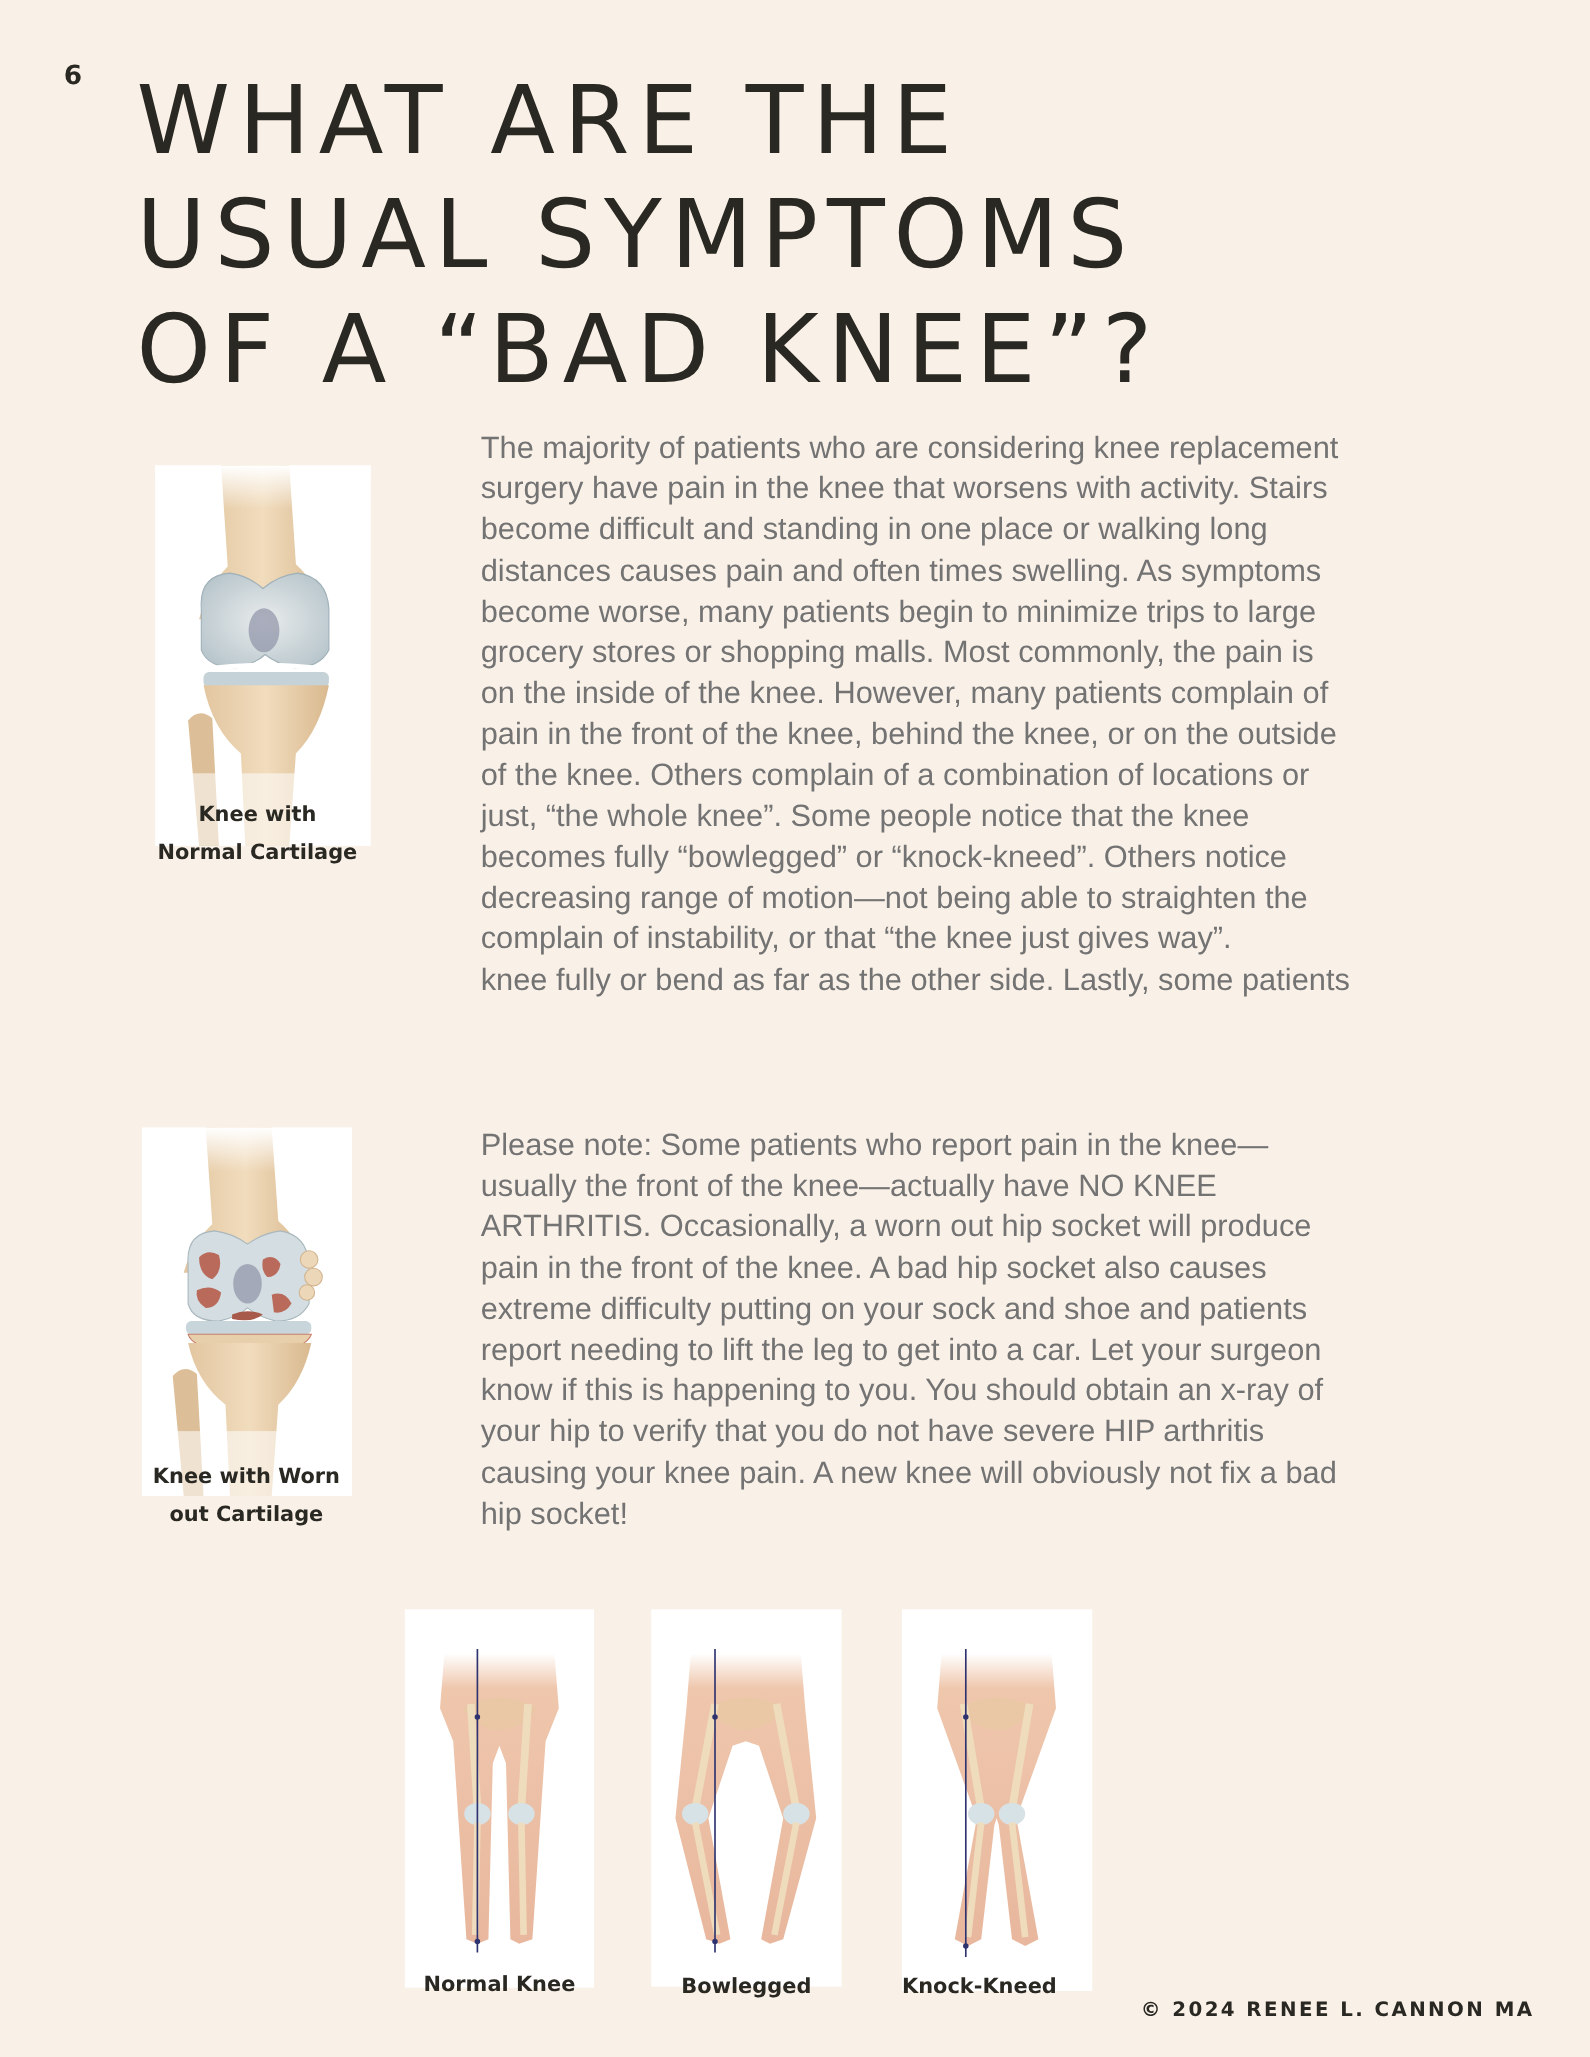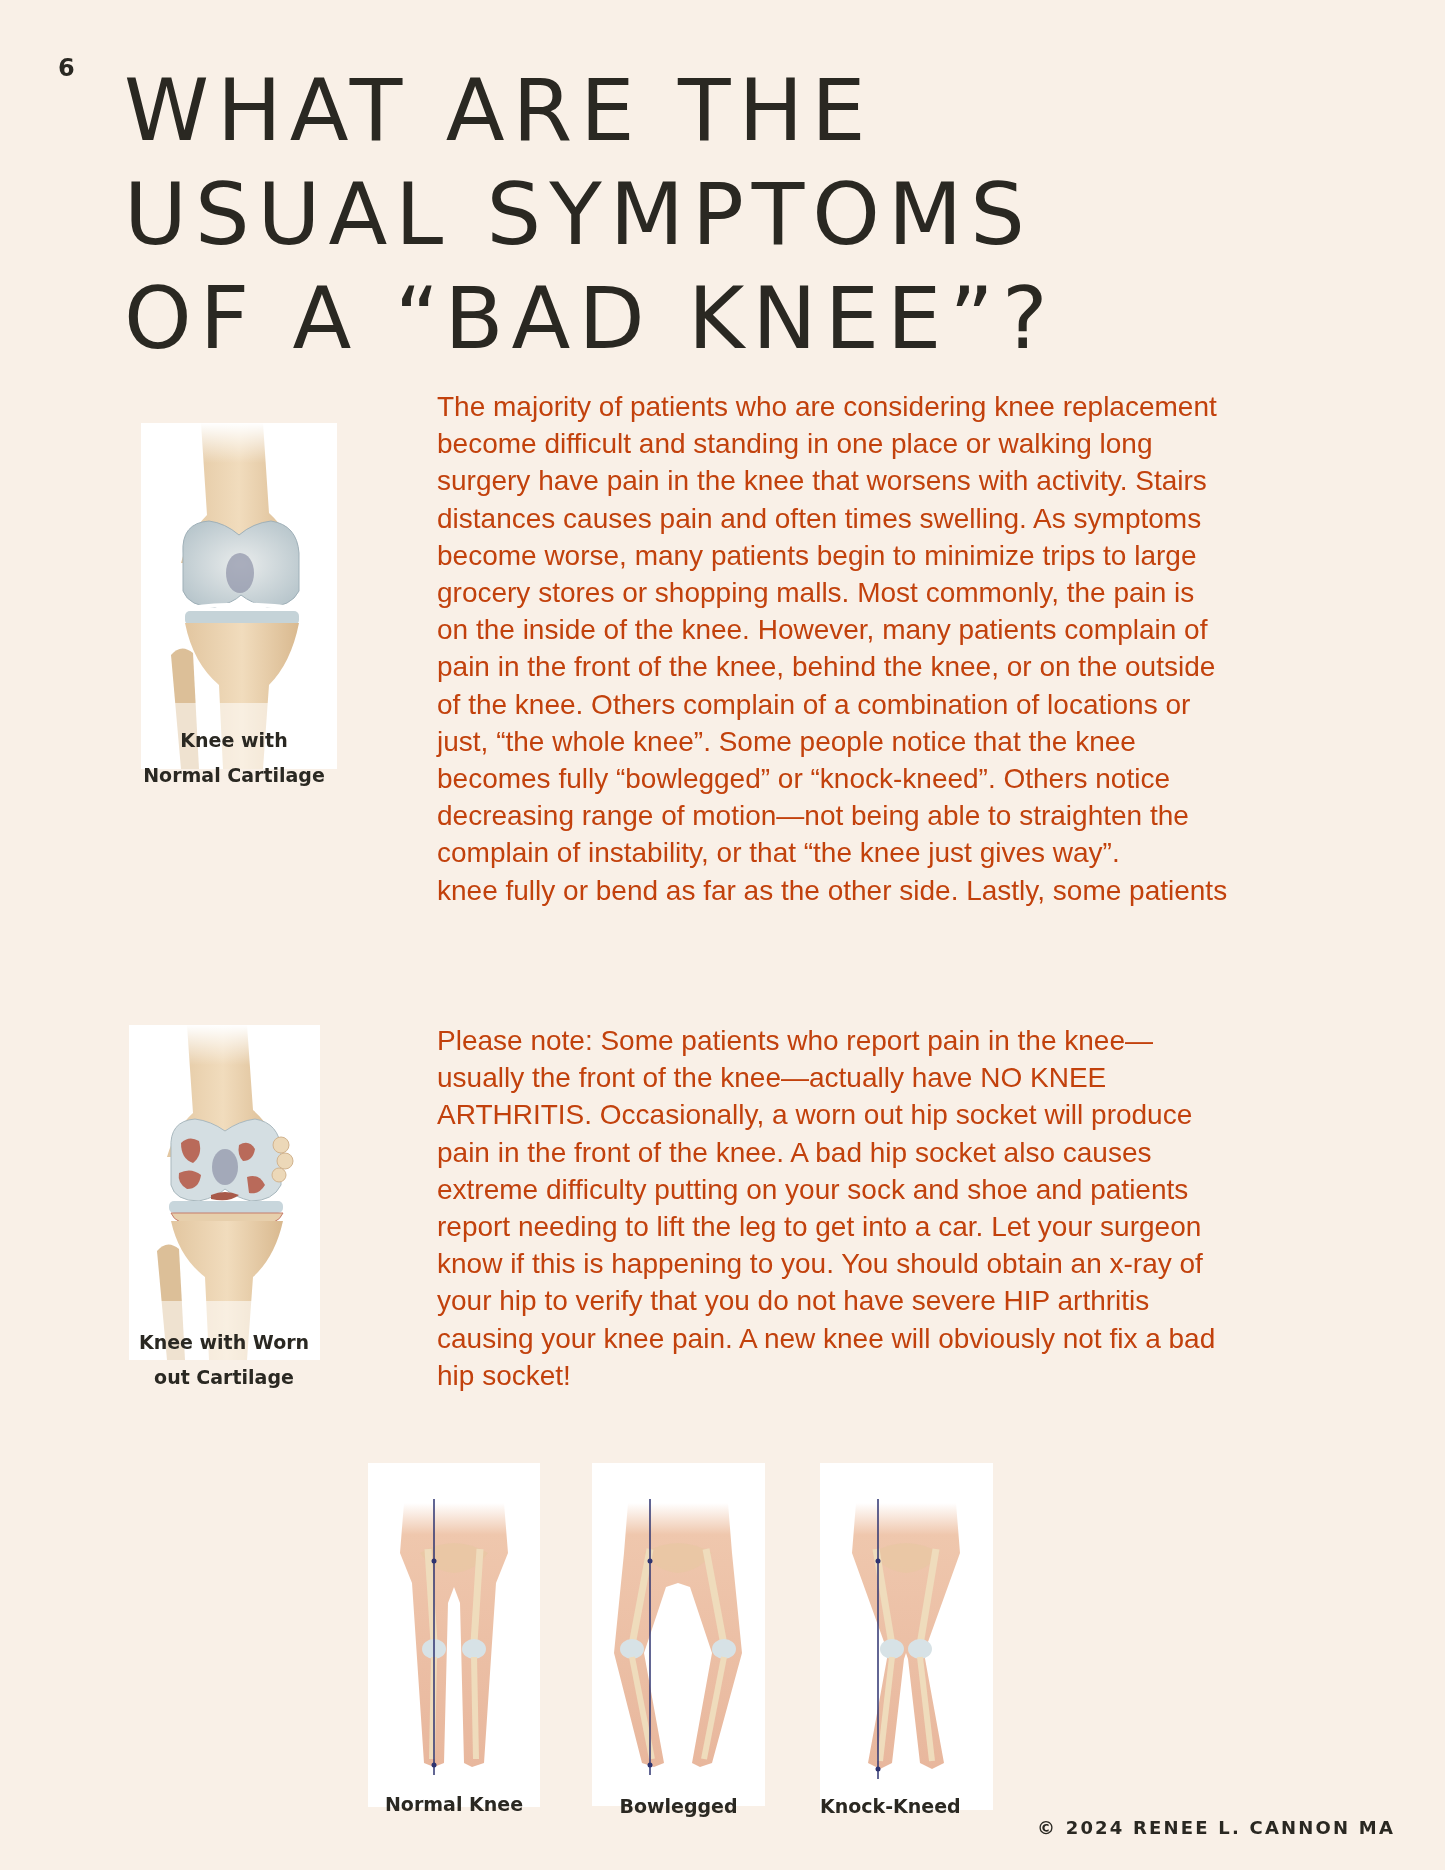--- a/index.html
+++ b/index.html
@@ -23,21 +23,21 @@
     letter-spacing: 8px;
     color: #2a2822;
   }
   .title span { display: block; white-space: nowrap; }
   .body-text {
     position: absolute; left: 437px;
     width: 900px;
     margin: 0;
     font-family: "Liberation Sans", sans-serif;
     font-size: 28px; line-height: 37.2px;
-    color: #c2410c;
+    color: #737373;
   }
   .body-text span { display: block; white-space: nowrap; }
   #para1 { top: 388px; }
   #para2 { top: 1022px; }
 
   .img-panel {
     position: absolute; background: #ffffff;
   }
   .img-panel svg { display: block; width: 100%; height: 100%; }
   .caption {
@@ -106,22 +106,22 @@
     <rect x="0" y="280" width="196" height="66" fill="#ffffff" opacity="0.55"></rect>
   </svg>
 </div>
 <div class="caption" style="left:121px; top:723px; width:226px;">
   <span>Knee with</span>
   <span>Normal Cartilage</span>
 </div>
 
 <p class="body-text" id="para1">
   <span>The majority of patients who are considering knee replacement</span>
+  <span>surgery have pain in the knee that worsens with activity.  Stairs</span>
   <span>become difficult and standing in one place or walking long</span>
-  <span>surgery have pain in the knee that worsens with activity.  Stairs</span>
   <span>distances causes pain and often times swelling.  As symptoms</span>
   <span>become worse, many patients begin to minimize trips to large</span>
   <span>grocery stores or shopping malls.  Most commonly, the pain is</span>
   <span>on the inside of the knee. However, many patients complain of</span>
   <span>pain in the front of the knee, behind the knee, or on the outside</span>
   <span>of the knee.  Others complain of a combination of locations or</span>
   <span>just, “the whole knee”.  Some people notice that the knee</span>
   <span>becomes fully “bowlegged” or “knock-kneed”.  Others notice</span>
   <span>decreasing range of motion—not being able to straighten the</span>
   <span>complain of instability, or that “the knee just gives way”.</span>

